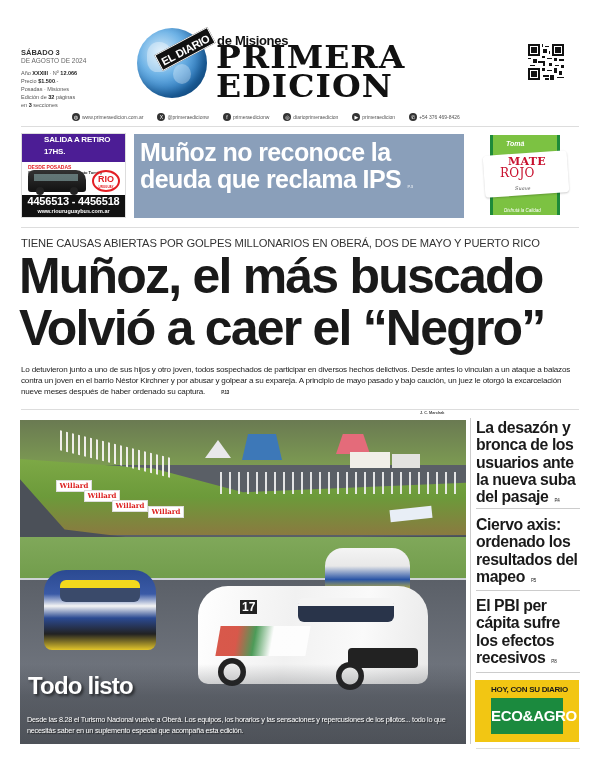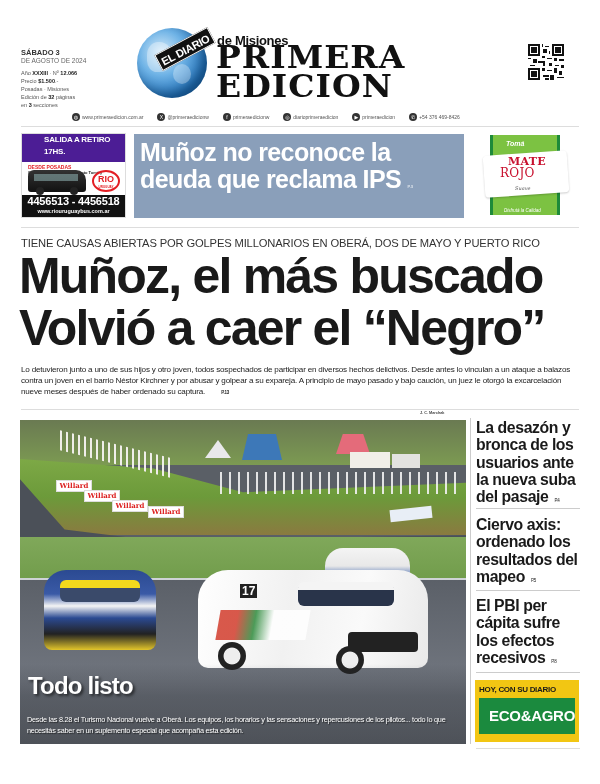--- a/index.html
+++ b/index.html
@@ -88,40 +88,40 @@
   .photo .van2 { position: absolute; left: 372px; top: 34px; width: 28px; height: 14px; background: #e3e3e0; }
   .photo .banner { position: absolute; width: 36px; height: 12px; background: #fff; color: #d22; font-family: "DejaVu Serif", serif; font-weight: bold; font-size: 7px; text-align: center; line-height: 10px; border: 1px solid #ddd; }
   .photo .rdbanner { position: absolute; left: 370px; top: 88px; width: 42px; height: 12px; background: #e8eef6; transform: rotate(-6deg); }
   .photo .track1 { position: absolute; left: 0; top: 52px; width: 100%; height: 72px; background: #4b5058; clip-path: polygon(0 10%, 10% 80%, 30% 95%, 100% 88%, 100% 100%, 0 100%); }
   .photo .grass2 { position: absolute; left: 0; top: 117px; width: 100%; height: 52px; background: linear-gradient(#80a85a, #6e9a48); }
   .photo .track2 { position: absolute; left: 0; top: 160px; width: 100%; height: 170px; background: linear-gradient(#5b6068, #71767f 60%, #7c8088); }
   .photo .kerb { position: absolute; left: 0; top: 158px; width: 100%; height: 2px; background: #cfd3d6; }
   .car { position: absolute; border-radius: 22px 22px 8px 8px; }
   .car1 { left: 24px; top: 150px; width: 112px; height: 80px; background: linear-gradient(#2b4a92 0%, #3a5aa6 30%, #f4f4f4 45%, #2b4a92 60%, #222 80%, #e2c52a 100%); }
   .car1 .ws { position: absolute; left: 16px; top: 10px; width: 80px; height: 22px; background: #3a4a6a; border-top: 8px solid #f2d81c; border-radius: 6px; }
-  .car2 { left: 178px; top: 150px; width: 230px; height: 98px; background: linear-gradient(100deg, #ffffff 0%, #f1f1f1 40%, #fafafa 70%, #e9e9e9 100%); border-radius: 30px 30px 10px 10px; }
+  .car2 { left: 178px; top: 166px; width: 230px; height: 98px; background: linear-gradient(100deg, #ffffff 0%, #f1f1f1 40%, #fafafa 70%, #e9e9e9 100%); border-radius: 30px 30px 10px 10px; }
   .car2 .ws { position: absolute; left: 100px; top: 12px; width: 96px; height: 24px; background: #29344a; border-top: 8px solid #f4f4f4; border-radius: 6px; }
   .car2 .side { position: absolute; left: 20px; top: 40px; width: 90px; height: 30px; background: linear-gradient(90deg, #d23c2c 0%, #d23c2c 20%, #2e8b3c 40%, #fff 60%); opacity: 0.85; transform: skewX(-10deg); }
   .car2 .grill { position: absolute; left: 150px; top: 62px; width: 70px; height: 20px; background: #222; border-radius: 4px; }
   .car2 .wheel { position: absolute; width: 28px; height: 28px; border-radius: 50%; background: radial-gradient(#eee 40%, #222 45%); }
   .car2 .num { position: absolute; left: 42px; top: 14px; font-size: 12px; font-weight: bold; color: #fff; background: #222; padding: 0 2px; }
   .car3 { left: 305px; top: 128px; width: 85px; height: 45px; background: linear-gradient(#f4f4f4, #e8e8e8 40%, #2a55a6 70%, #f2d01c 100%); border-radius: 18px 18px 6px 6px; }
   .photo .shade { position: absolute; left: 0; bottom: 0; width: 100%; height: 80px; background: linear-gradient(rgba(0,0,0,0) 0%, rgba(40,44,50,0.35) 40%, rgba(40,44,50,0.55) 100%); }
   .photo-title { position: absolute; left: 8px; top: 252px; color: #fff; font-weight: bold; font-size: 24px; letter-spacing: -0.8px; text-shadow: 2px 2px 3px rgba(0,0,0,0.6); }
   .photo-caption { position: absolute; left: 7px; top: 294px; width: 430px; color: #fff; font-size: 7.3px; line-height: 11px; letter-spacing: -0.25px; text-shadow: 1px 1px 1px rgba(0,0,0,0.6); }
 
   
   .vline { position: absolute; left: 470px; top: 418px; width: 1px; height: 326px; background: #ccc; }
   .side-story { position: absolute; left: 476px; width: 106px; font-weight: bold; color: #1a1a1a; font-size: 15.8px; line-height: 17.3px; letter-spacing: -0.4px; }
   .side-story .pg { font-size: 4.5px; font-weight: normal; margin-left: 6px; }
   .s1 { top: 419px; }
   .s2 { top: 516px; }
   .s3 { top: 597px; }
   .srule { position: absolute; left: 476px; width: 104px; height: 1px; background: #ccc; }
-  .eco { position: absolute; left: 475px; top: 680px; width: 104px; height: 62px; background: #f2c613; padding: 5px 4px; }
+  .eco { position: absolute; left: 475px; top: 680px; width: 104px; height: 62px; background: #f2c613; padding: 5px 16px; }
   .eco .hoy { font-weight: bold; font-size: 8px; color: #1a1a1a; letter-spacing: -0.3px; line-height: 10px; white-space: nowrap; }
   .eco .box { margin-top: 3px; height: 36px; background: #1b8a3e; color: #fff; font-weight: bold; font-size: 15px; line-height: 36px; text-align: right; letter-spacing: -0.3px; }
   .rule4 { position: absolute; left: 476px; top: 748px; width: 104px; height: 1px; background: #ddd; }
 </style>
 </head>
 <body>
 
 <div class="meta">
   <div class="day">SÁBADO 3</div>
   <div class="date">DE AGOSTO DE 2024</div>

